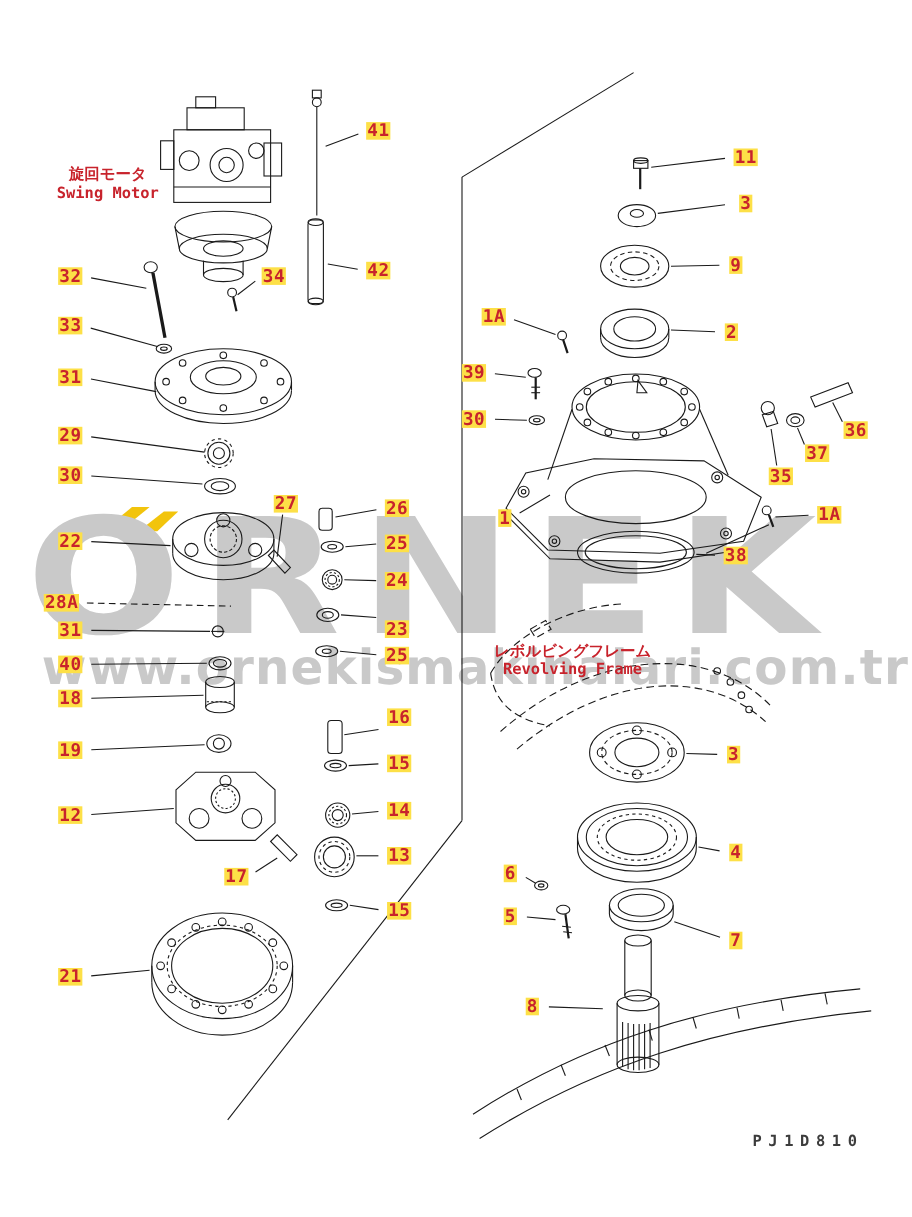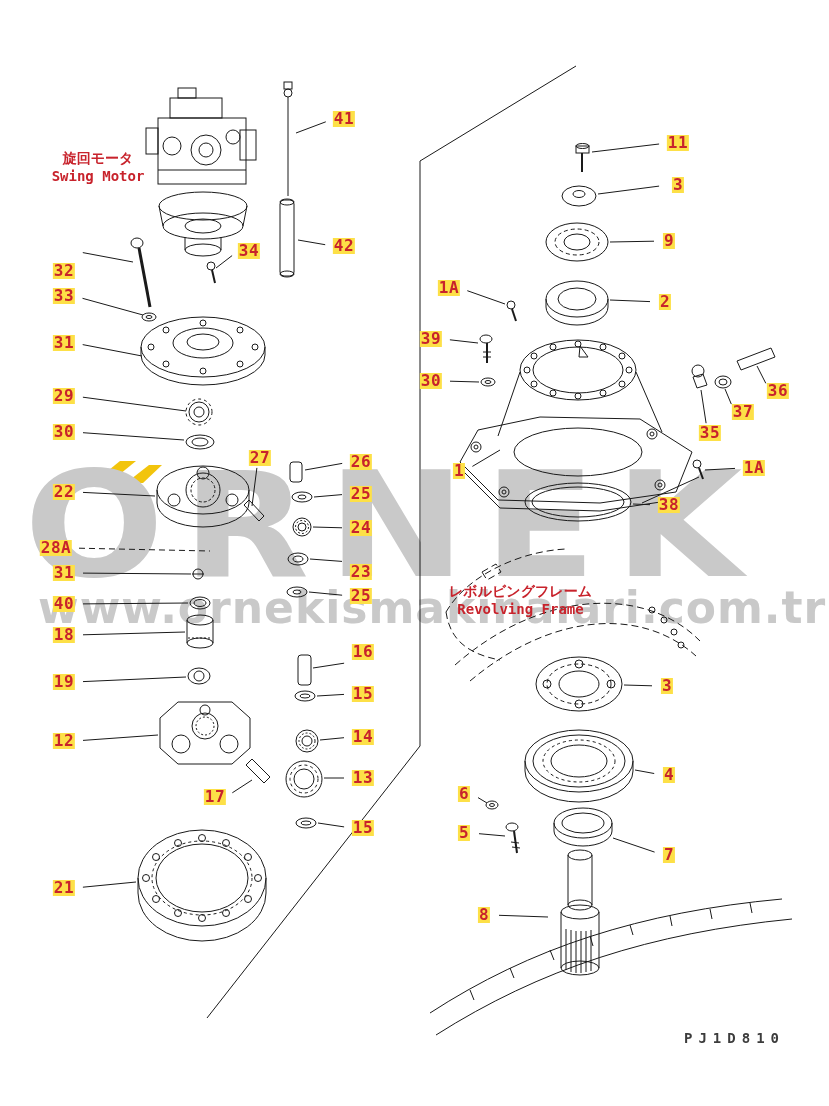--- a/index.html
+++ b/index.html
@@ -472,21 +472,21 @@
       <line x1="654.2" y1="773.5" x2="635" y2="770" stroke="#1a1a1a" stroke-width="1"></line>
       <line x1="478.0" y1="797.6" x2="487" y2="803" stroke="#1a1a1a" stroke-width="1"></line>
       <line x1="479.0" y1="833.7" x2="505" y2="836" stroke="#1a1a1a" stroke-width="1"></line>
       <line x1="654.6" y1="852.1" x2="613" y2="838" stroke="#1a1a1a" stroke-width="1"></line>
       <line x1="499.0" y1="915.3" x2="548" y2="917" stroke="#1a1a1a" stroke-width="1"></line>
     </svg>
 
   <div id="callout-layer" class="layer red-ink" style="color: rgb(200, 35, 44);">
       <div class="callout" style="left: 344px; top: 119px;">41</div>
       <div class="callout" style="left: 344px; top: 246px;">42</div>
-      <div class="callout" style="left: 64px; top: 251px; margin-top: 20px;">32</div>
+      <div class="callout" style="left: 64px; top: 251px;">32</div>
       <div class="callout" style="left: 249px; top: 251px;">34</div>
       <div class="callout" style="left: 64px; top: 296px;">33</div>
       <div class="callout" style="left: 64px; top: 343px;">31</div>
       <div class="callout" style="left: 64px; top: 396px;">29</div>
       <div class="callout" style="left: 64px; top: 432px;">30</div>
       <div class="callout" style="left: 260px; top: 458px;">27</div>
       <div class="callout" style="left: 361px; top: 462px;">26</div>
       <div class="callout" style="left: 64px; top: 492px;">22</div>
       <div class="callout" style="left: 361px; top: 494px;">25</div>
       <div class="callout" style="left: 361px; top: 528px;">24</div>

